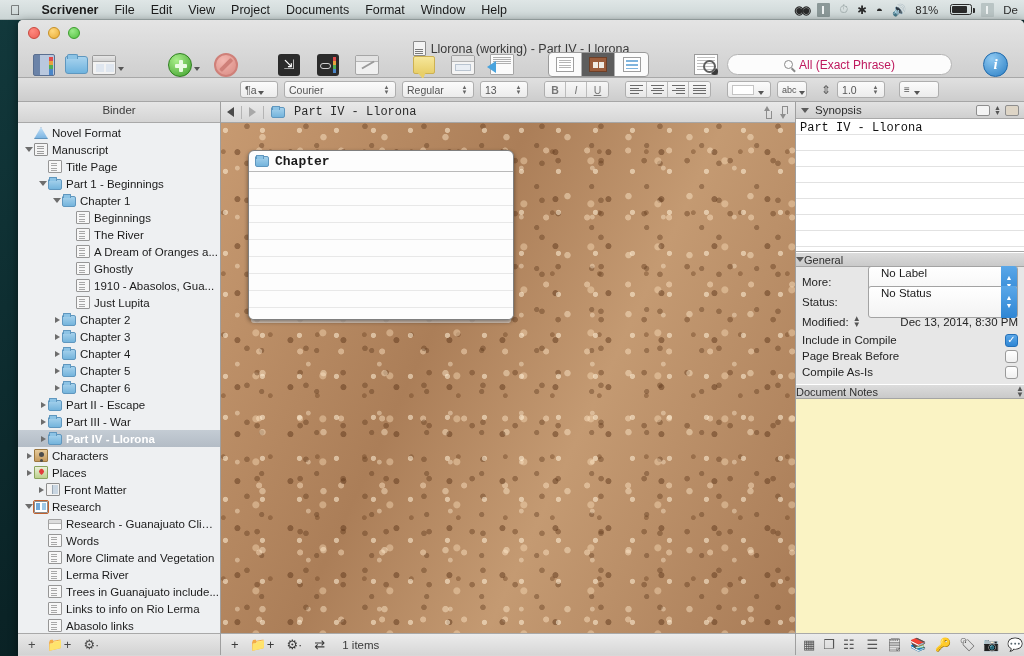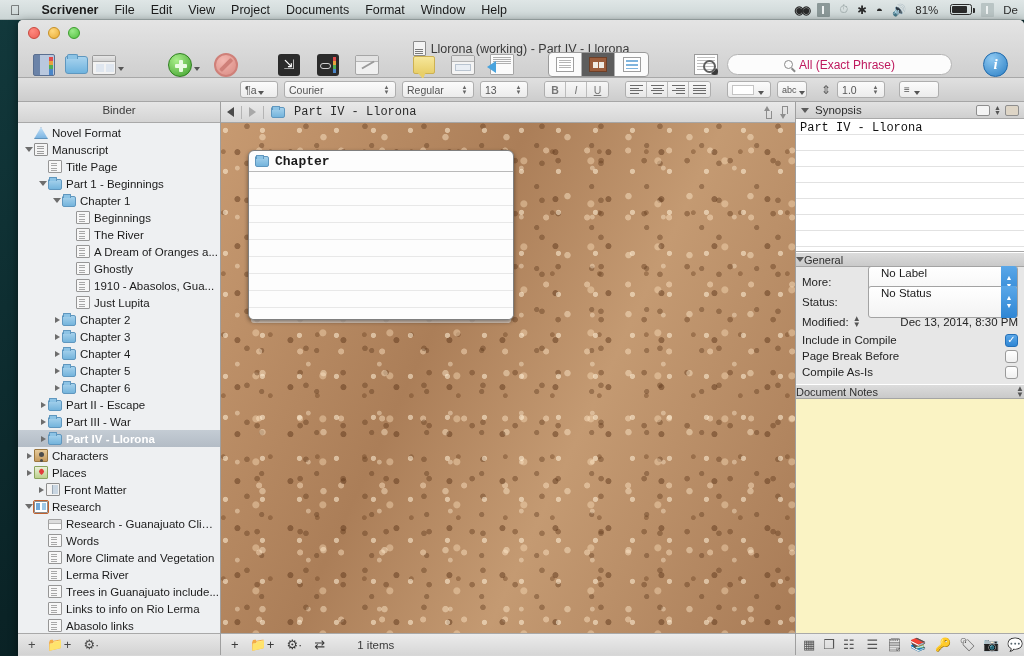--- a/index.html
+++ b/index.html
@@ -737,21 +737,21 @@
             </div>
             <div class="card-body"></div>
           </div>
         </div>
 
         <div class="editor-foot">
           <span style="font-size:13px;">+</span>
           <span style="font-size:13px;">📁+</span>
           <span style="font-size:13px;">⚙·</span>
           <span style="font-size:13px;">⇄</span>
-          <span style="margin-left:20px;">1 items</span>
+          <span style="margin-left:5px;">1 items</span>
         </div>
       </div>
 
       <div class="inspector">
         <div class="insp-head">
           <span class="tri-sm"></span>
           <span>Synopsis</span>
           <span class="right">
             <span class="mini-btn"></span>
             <span class="mini-stepper">▲<br>▼</span>

